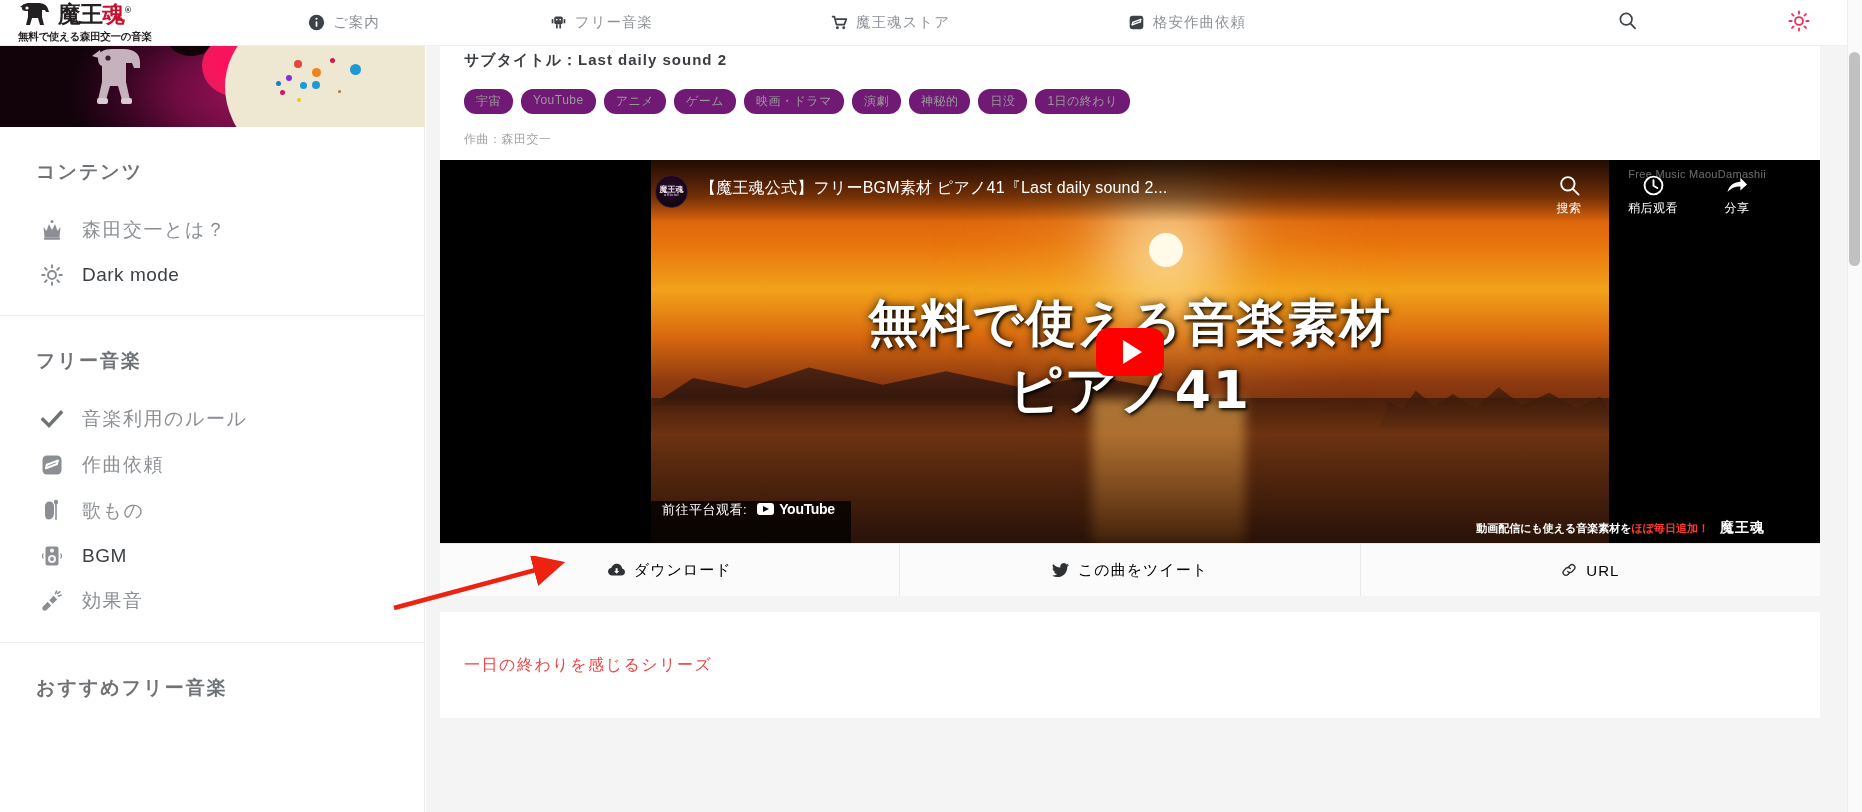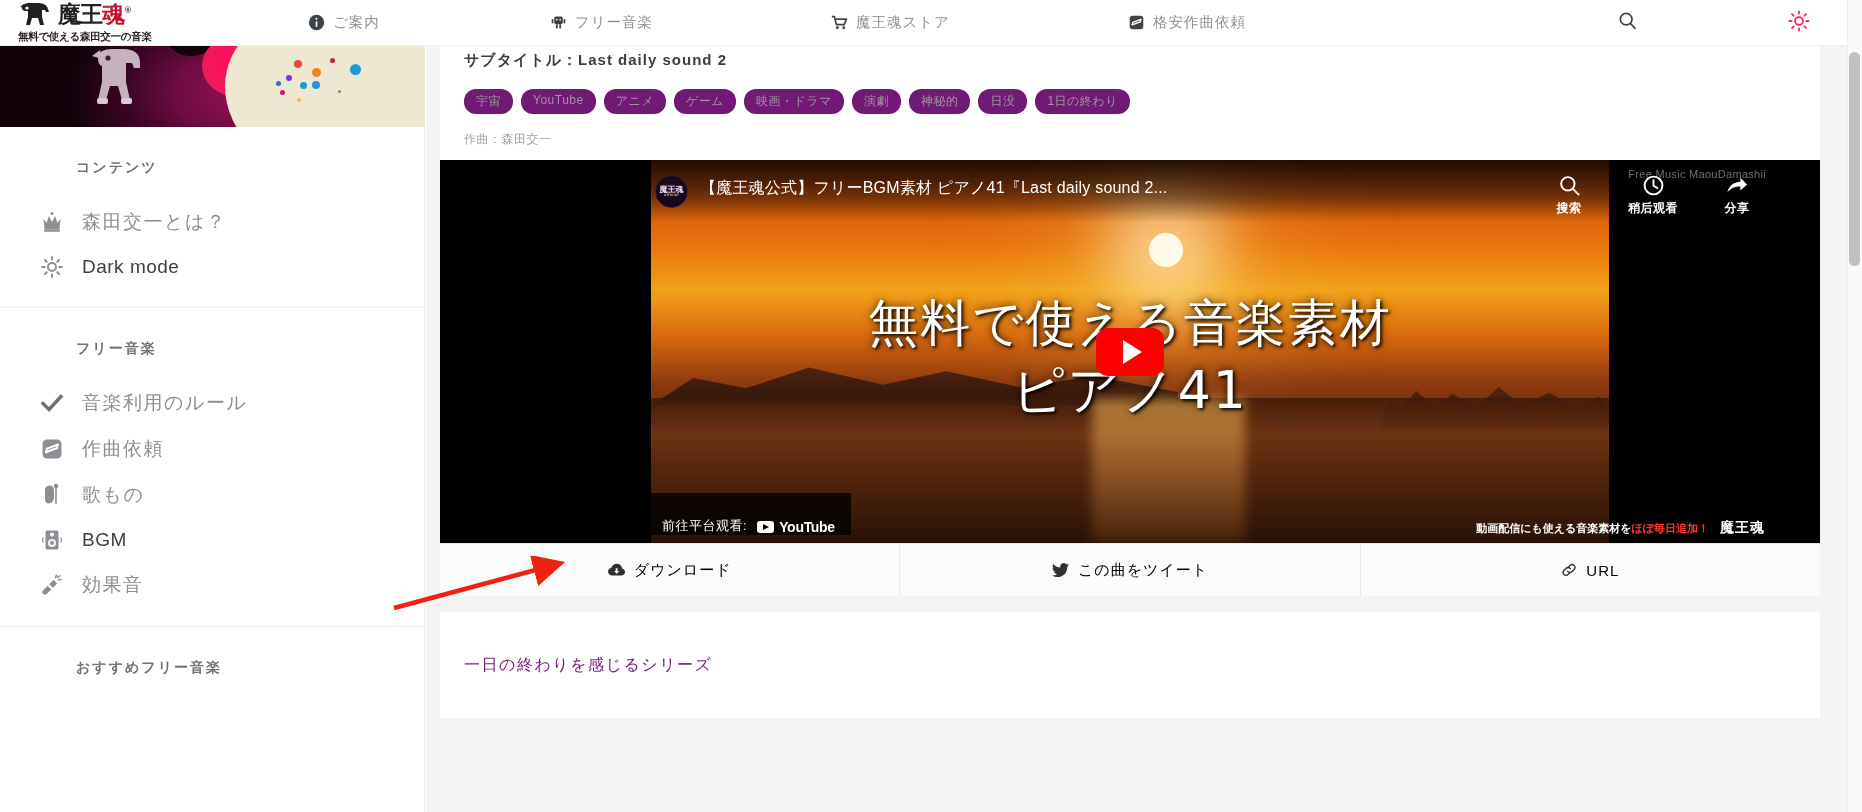--- a/index.html
+++ b/index.html
@@ -108,24 +108,23 @@
     width: 46px; height: 32px;
     background: #120309; border-radius: 50%;
   }
   .horse-art {
     position: absolute; left: 88px; top: 2px;
     width: 62px; height: 66px;
   }
 
   .side-sec { padding: 0 0 0 0; }
   .side-title {
-    font-size: 14px; font-weight: bold; color: #6f7276;
+    font-size: 19px; font-weight: bold; color: #6f7276;
     letter-spacing: 2px;
     padding: 32px 0 22px 36px;
-    margin-left: 40px;
   }
   .side-item {
     display: flex; align-items: center; gap: 18px;
     padding: 10px 0 10px 40px;
     cursor: pointer;
   }
   .side-ico { width: 24px; height: 24px; flex: none; display: block; }
   .side-label {
     font-size: 19px; color: #8b8f94; letter-spacing: 1.5px;
   }
@@ -242,51 +241,51 @@
   }
   .vid-watermark {
     position: absolute; right: 54px; top: 8px;
     color: rgba(255,255,255,.42); font-size: 11px; letter-spacing: .3px;
   }
   .vid-ctrls {
     position: absolute; right: 55px; top: 14px;
     display: flex; gap: 28px;
   }
   .vid-ctrl {
-    width: 56px; text-align: center; cursor: pointer; font-weight: bold;
+    width: 56px; text-align: center; cursor: pointer;
   }
   .vid-ctrl svg { display: block; margin: 0 auto 1px; }
   .vid-ctrl span { color: #fff; font-size: 12px; letter-spacing: .4px; }
   .play-btn {
     position: absolute; left: 50%; top: 50%;
     transform: translate(-50%, -50%);
     width: 68px; height: 48px; border-radius: 12px;
     background: #ff0000; cursor: pointer;
     display: flex; align-items: center; justify-content: center;
   }
   .play-btn .tri {
     width: 0; height: 0;
     border-left: 19px solid #fff;
     border-top: 12px solid transparent;
     border-bottom: 12px solid transparent;
     margin-left: 5px;
   }
   .thumb-text {
     position: absolute; left: 0; width: 100%;
-    text-align: center; color: #fff; font-weight: normal;
+    text-align: center; color: #fff; font-weight: bold;
     text-shadow: 0 0 9px rgba(0,0,0,.75), 2px 2px 3px rgba(0,0,0,.8);
     letter-spacing: 2px; font-family: "DejaVu Sans", sans-serif;
   }
   .thumb-text.l1 { top: 130px; font-size: 50px; }
   .thumb-text.l2 { top: 196px; font-size: 52px; }
   .vid-bottombar {
-    position: absolute; left: 211px; bottom: 8px;
+    position: absolute; left: 211px; bottom: 0;
     width: 200px; height: 42px;
     background: rgba(0,0,0,.78);
-    display: flex; align-items: flex-end; padding-left: 11px; gap: 10px;
+    display: flex; align-items: flex-start; padding-left: 11px; gap: 10px;
   }
   .vid-bottombar .lbl { color: #fff; font-size: 13px; letter-spacing: .5px; }
   .yt-pill {
     display: flex; align-items: center; gap: 5px;
     cursor: pointer;
   }
   .yt-pill .ytlogo {
     width: 17px; height: 12px; border-radius: 3px;
     background: #fff; position: relative;
   }
@@ -319,21 +318,21 @@
   .action:last-child { border-right: none; }
   .action svg { display: block; flex: none; }
 
   
   .desc-card {
     margin-top: 16px; width: 1380px; height: 106px;
     background: #fff; display: flex; align-items: center;
     padding-left: 24px;
   }
   .desc-text {
-    font-size: 16px; color: #701a75; letter-spacing: 1.5px;
+    font-size: 16px; color: #ef4444; letter-spacing: 1.5px;
   }
 
   
   .arrow-ann {
     position: absolute; left: 390px; top: 556px;
     width: 200px; height: 60px; pointer-events: none; z-index: 80;
   }
 
   
   .scrollbar {

